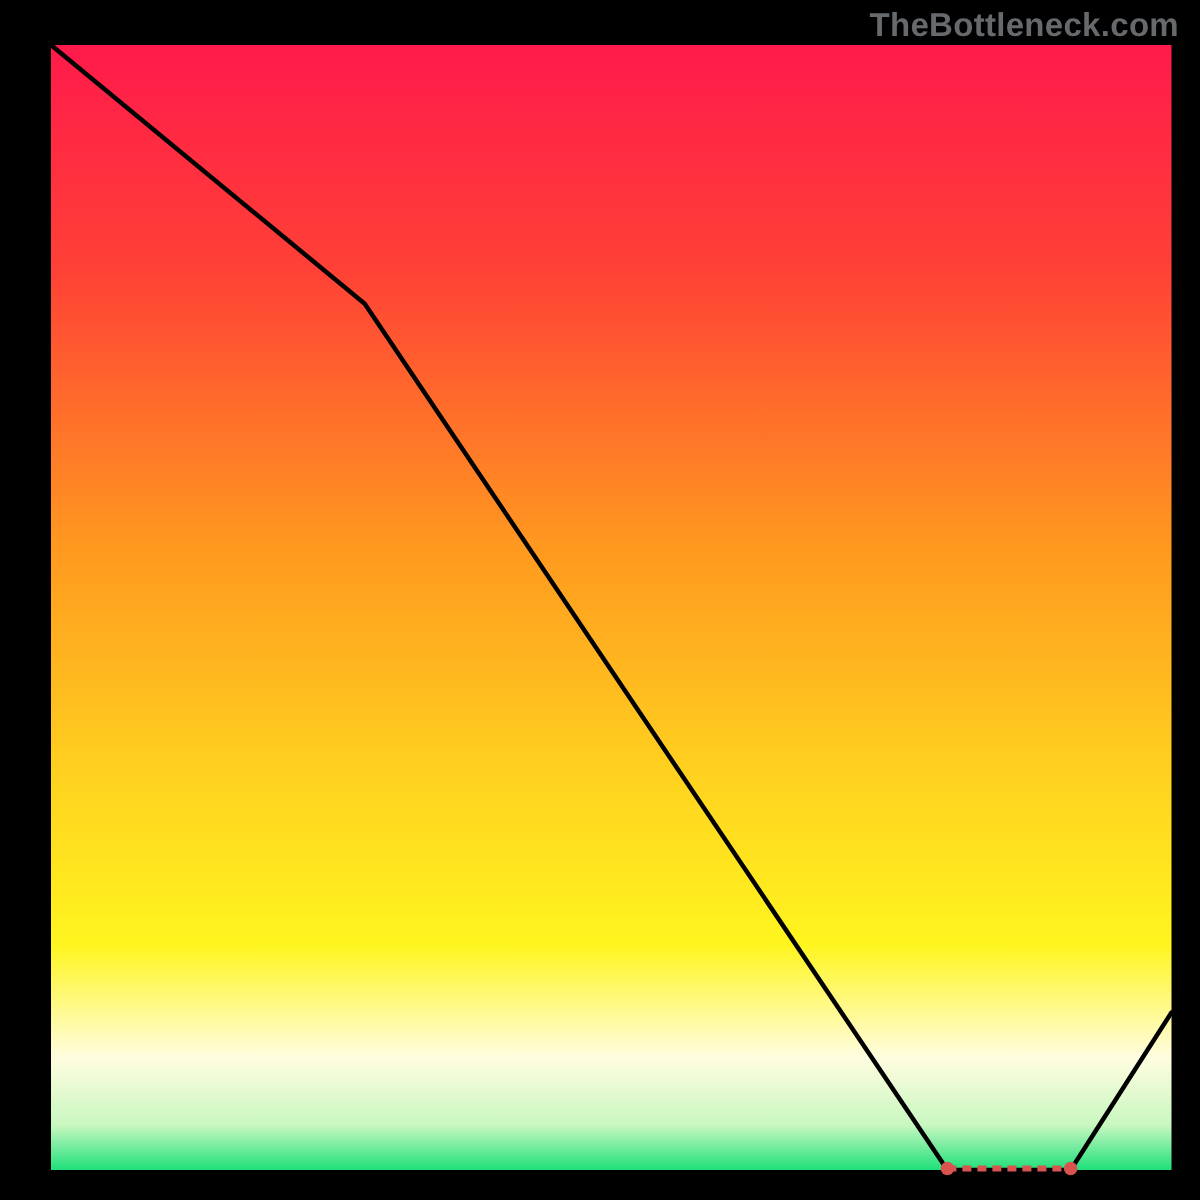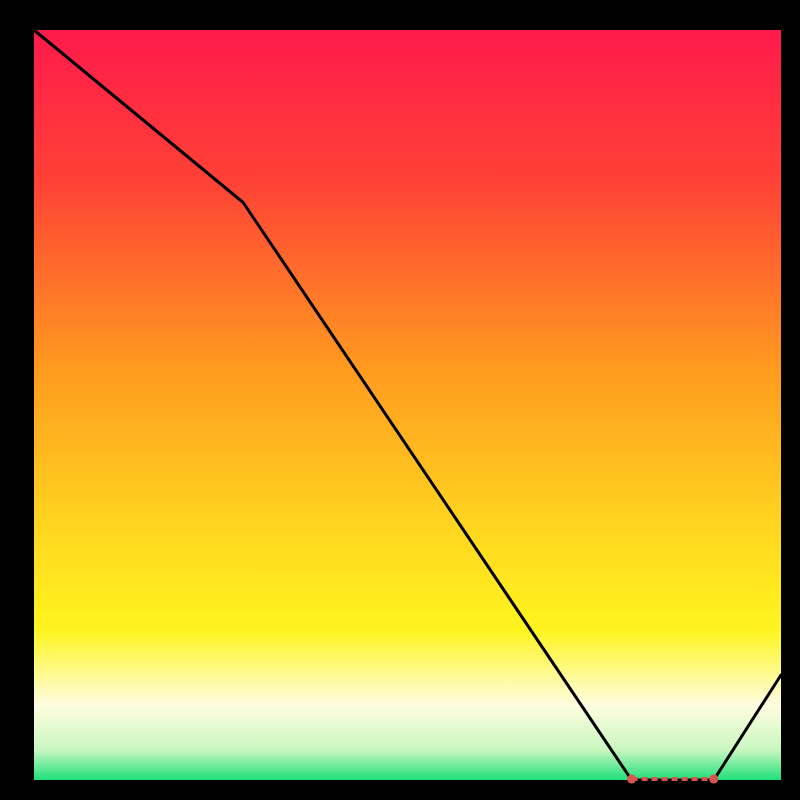--- a/index.html
+++ b/index.html
@@ -31,20 +31,21 @@
     position: absolute;
     top: 0;
     left: 0;
   }
 </style>
 </head>
 <body>
 
 <div class="frame">
 
+  <div class="watermark">TheBottleneck.com</div>
 
   <svg class="chart" width="800" height="800" viewBox="0 0 800 800">
     <defs>
       <linearGradient id="bg-grad" x1="0" y1="0" x2="0" y2="1">
           <stop offset="0%" stop-color="#ff1a4b"></stop>
           <stop offset="20%" stop-color="#ff4136"></stop>
           <stop offset="45%" stop-color="#ff9a1f"></stop>
           <stop offset="65%" stop-color="#ffd21f"></stop>
           <stop offset="80%" stop-color="#fff51f"></stop>
           <stop offset="90%" stop-color="#fffde0"></stop>

